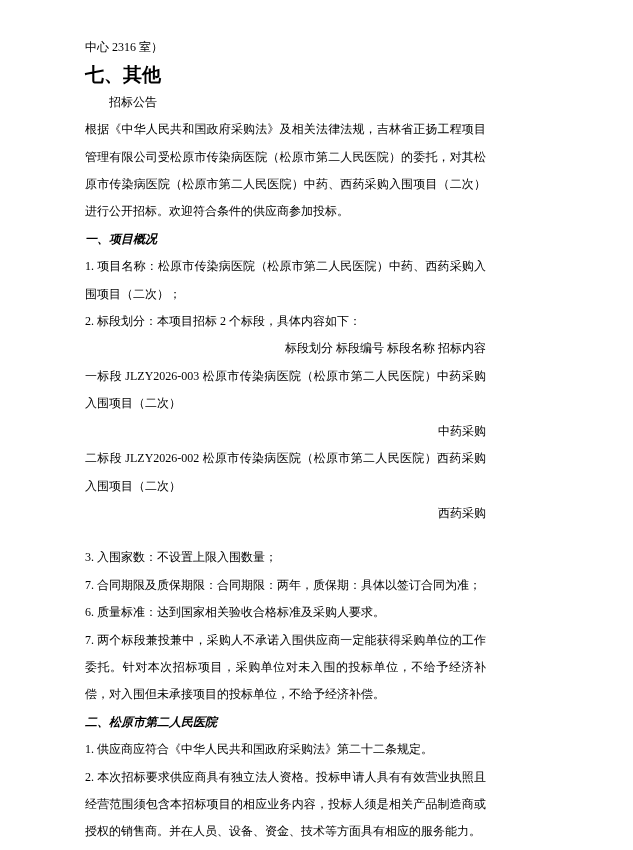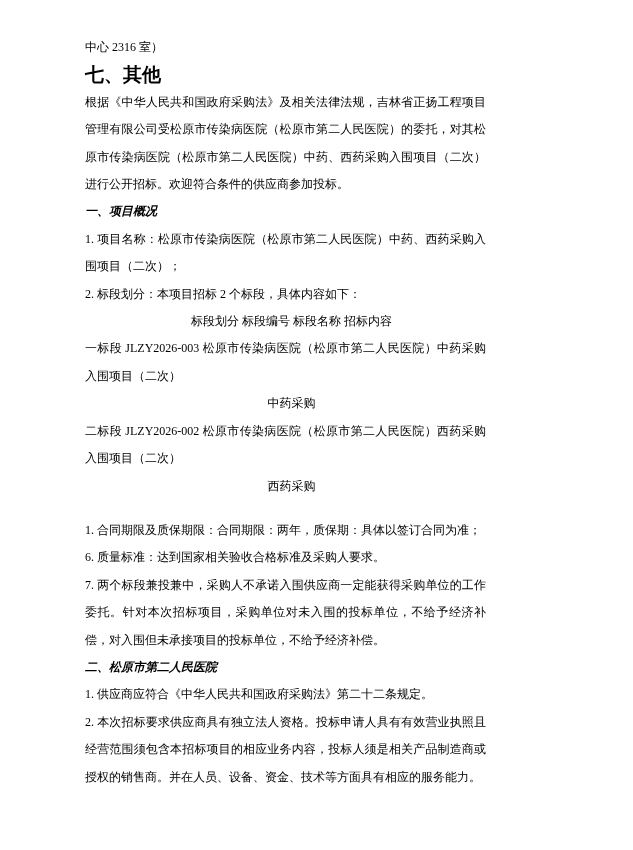--- a/index.html
+++ b/index.html
@@ -40,41 +40,43 @@
   .doc p.sub {
     padding-left: 24px;
     text-align: left;
   }
   .doc p.gap {
     height: 17px;
     line-height: 17px;
   }
   .doc p.table-header-row,
   .doc p.table-row-content {
-    text-align: center;
+    text-align: right;
     margin-left: 12px;
   }
 </style>
 </head>
 <body>
 
 <div class="page">
   <div class="doc">
       <p class="body">中心 2316 室）</p>
       <p class="h2">七、其他</p>
+      <p class="sub">招标公告</p>
       <p class="body">根据《中华人民共和国政府采购法》及相关法律法规，吉林省正扬工程项目管理有限公司受松原市传染病医院（松原市第二人民医院）的委托，对其松原市传染病医院（松原市第二人民医院）中药、西药采购入围项目（二次）进行公开招标。欢迎符合条件的供应商参加投标。</p>
       <p class="h3">一、项目概况</p>
       <p class="body">1. 项目名称：松原市传染病医院（松原市第二人民医院）中药、西药采购入围项目（二次）；</p>
       <p class="body">2. 标段划分：本项目招标 2 个标段，具体内容如下：</p>
       <p class="table-header-row">标段划分 标段编号 标段名称 招标内容</p>
       <p class="table-row-line">一标段 JLZY2026-003 松原市传染病医院（松原市第二人民医院）中药采购入围项目（二次）</p>
       <p class="table-row-content">中药采购</p>
       <p class="table-row-line">二标段 JLZY2026-002 松原市传染病医院（松原市第二人民医院）西药采购入围项目（二次）</p>
       <p class="table-row-content">西药采购</p>
       <p class="gap"></p>
-      <p class="body">1. 合同期限及质保期限：合同期限：两年，质保期：具体以签订合同为准；</p>
+      <p class="body">3. 入围家数：不设置上限入围数量；</p>
+      <p class="body">7. 合同期限及质保期限：合同期限：两年，质保期：具体以签订合同为准；</p>
       <p class="body">6. 质量标准：达到国家相关验收合格标准及采购人要求。</p>
       <p class="body">7. 两个标段兼投兼中，采购人不承诺入围供应商一定能获得采购单位的工作委托。针对本次招标项目，采购单位对未入围的投标单位，不给予经济补偿，对入围但未承接项目的投标单位，不给予经济补偿。</p>
       <p class="h3">二、松原市第二人民医院</p>
       <p class="body">1. 供应商应符合《中华人民共和国政府采购法》第二十二条规定。</p>
       <p class="body">2. 本次招标要求供应商具有独立法人资格。投标申请人具有有效营业执照且经营范围须包含本招标项目的相应业务内容，投标人须是相关产品制造商或授权的销售商。并在人员、设备、资金、技术等方面具有相应的服务能力。</p>
     </div>
 </div>
 
 </body></html>

